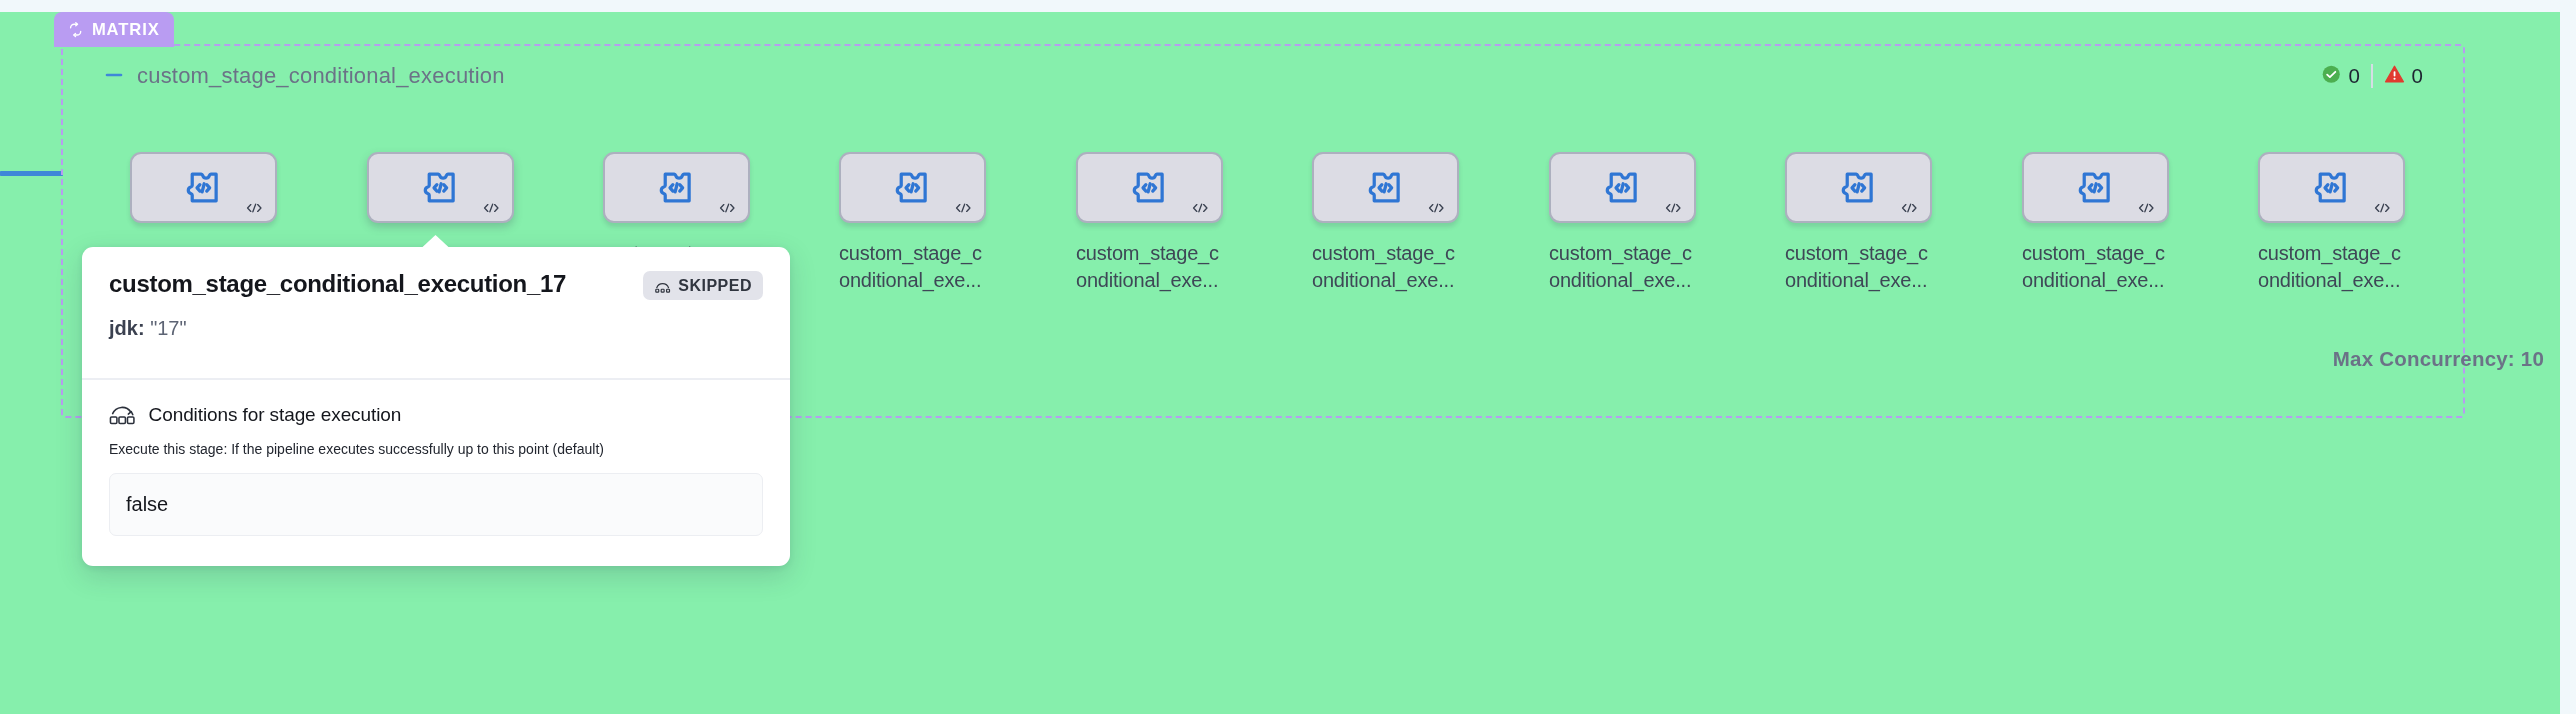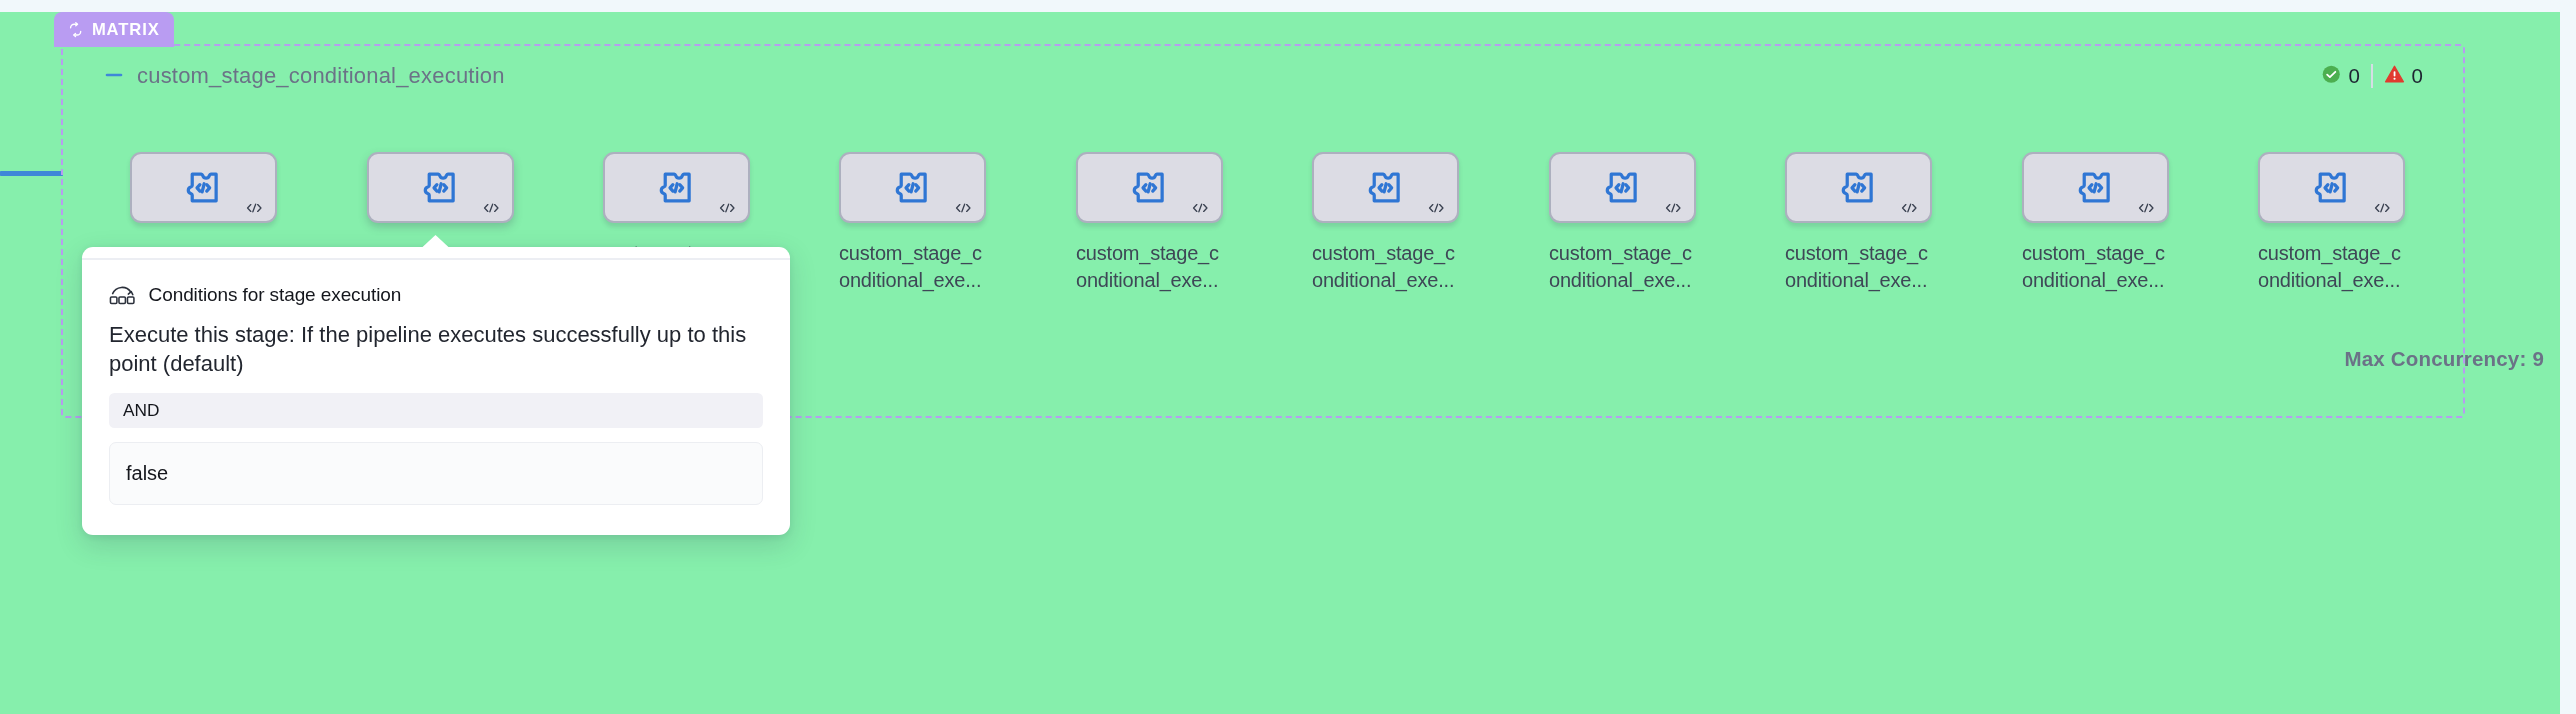--- a/index.html
+++ b/index.html
@@ -116,21 +116,21 @@
   .pop-param { margin-top: 17.3px; font-size: 20px; color: #4f5565; }
   .pop-param .pk { font-weight: 700; color: #3b4150; }
   .pop-param .pv { font-weight: 400; color: #5d6474; }
 
   .pop-divider { height: 1.6px; background: #eceef3; margin: 11px 0 0 0; }
 
   .pop-body { padding: 24px 27px 30px 27px; }
   .cond-head { display: flex; align-items: center; gap: 12.6px; }
   .cond-icon { width: 27px; height: 22px; display: block; flex: none; }
   .cond-title { font-size: 19px; font-weight: 400; color: #14161c; letter-spacing: -0.1px; }
-  .cond-desc { margin-top: 14px; font-size: 22px; color: #22262f; line-height: 1.35; }
+  .cond-desc { margin-top: 14px; font-size: 14px; color: #22262f; line-height: 1.35; }
   .cond-and {
     margin-top: 14px; height: 35px; border-radius: 5.5px;
     background: #f1f1f6; display: flex; align-items: center;
     padding: 0 14px; font-size: 17.3px; color: #14161c;
   }
   .cond-sub { margin-top: 20.5px; font-size: 16.6px; color: #22262f; }
   .cond-expr {
     margin-top: 14px; min-height: 63px; border: 1.6px solid #eceef2;
     border-radius: 7px; background: #fafbfc;
     display: flex; align-items: center; padding: 0 16px;
@@ -366,41 +366,60 @@
           <svg class="corner-code" viewBox="0 0 26 18" fill="none" stroke="#3a4150" stroke-width="1.7" stroke-linecap="round" stroke-linejoin="round">
             <polyline points="8.6,4.6 4.4,9 8.6,13.4"></polyline>
             <line x1="14.8" y1="4.1" x2="11.2" y2="13.9"></line>
             <polyline points="17.4,4.6 21.6,9 17.4,13.4"></polyline>
           </svg>
         </div>
         <div class="node-label">custom_stage_conditional_exe...</div>
       </div>
     </div>
 
-  <div class="max-concurrency">Max Concurrency: 9</div>
+  <div class="max-concurrency">Max Concurrency: 10</div>
 
   <div class="popover">
     <div class="popover-arrow"></div>
 
+    <div class="pop-head">
+      <div class="pop-title-row">
+        <div class="pop-title">custom_stage_conditional_execution_17</div>
+        <div class="pop-badge">
+          <span>
+            <svg class="skip-icon" viewBox="0 0 24 20" fill="none" stroke="#30353f" stroke-width="1.7" stroke-linecap="round" stroke-linejoin="round">
+              <path d="M3.6 12.5 A9 9 0 0 1 20.4 12.5"></path>
+              <rect x="2.2" y="14.6" width="4.2" height="4.2" rx="1"></rect>
+              <rect x="9.9" y="14.6" width="4.2" height="4.2" rx="1"></rect>
+              <rect x="17.6" y="14.6" width="4.2" height="4.2" rx="1"></rect>
+            </svg>
+          </span>
+          <span>SKIPPED</span>
+        </div>
+      </div>
+      <div class="pop-param">
+        <span class="pk">jdk:</span>
+        <span class="pv">"17"</span>
+      </div>
+    </div>
 
     <div class="pop-divider"></div>
 
     <div class="pop-body">
       <div class="cond-head">
         <span>
           <svg class="cond-icon" viewBox="0 0 26 21" fill="none" stroke="#2c313c" stroke-width="1.5" stroke-linecap="round" stroke-linejoin="round">
             <path d="M3.5 9.2 A10 10 0 0 1 21 7.6"></path>
             <polyline points="18.6,9.6 21.4,7.2 22.9,10.2"></polyline>
             <rect x="1.4" y="12.4" width="6.2" height="6.2" rx="1.1"></rect>
             <rect x="9.6" y="12.4" width="6.2" height="6.2" rx="1.1"></rect>
             <rect x="17.8" y="12.4" width="6.2" height="6.2" rx="1.1"></rect>
           </svg>
         </span>
         <span class="cond-title">Conditions for stage execution</span>
       </div>
       <div class="cond-desc">Execute this stage: If the pipeline executes successfully up to this point (default)</div>
-      <div class="cond-and">AND</div>
       <div class="cond-expr">false</div>
     </div>
   </div>
 
 </div>
 
 
 </body></html>

